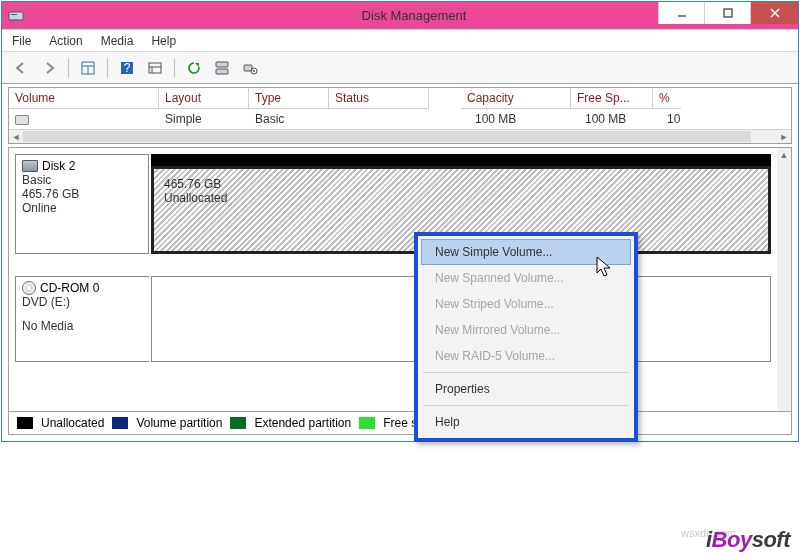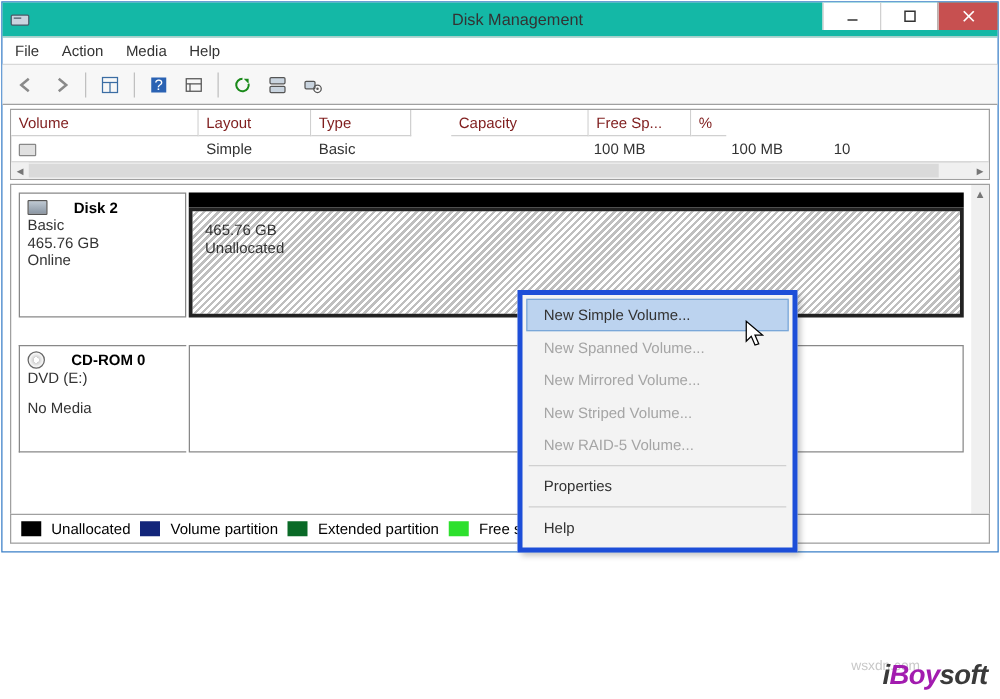--- a/index.html
+++ b/index.html
@@ -1,20 +1,20 @@
 <!DOCTYPE html>
 <html><head>
 <meta charset="utf-8">
 <style>
 * { box-sizing: border-box; margin: 0; padding: 0; font-family: "Segoe UI", Tahoma, sans-serif; font-size: 12px; }
 body { background: #fff; width: 800px; height: 559px; overflow: hidden; position: relative; }
 
 
 .window { border: 1px solid #3a7fc7; width: 798px; margin: 1px; background: #fff; position: relative; }
-.titlebar { height: 28px; background: #14b8a6; display: flex; align-items: center; border-bottom: 1px solid #d8d8d8; position: relative; }
+.titlebar { height: 28px; background: #ec4899; display: flex; align-items: center; border-bottom: 1px solid #d8d8d8; position: relative; }
 .titlebar .icon { width: 16px; height: 16px; margin: 0 6px; }
 .titlebar .title { flex: 1; text-align: center; color: #333; font-size: 13px; }
 .win-btns { position: absolute; right: 0; top: 0; display: flex; height: 22px; }
 .win-btn { width: 46px; height: 22px; display: flex; align-items: center; justify-content: center; border-left: 1px solid #d0d0d0; background: #fff; }
 .win-btn.close { background: #c75050; color: #fff; width: 48px; }
 .win-btn svg { width: 10px; height: 10px; }
 
 
 .menubar { height: 22px; display: flex; align-items: center; padding: 0 10px; gap: 18px; border-bottom: 1px solid #d8d8d8; }
 .menubar span { color: #333; }
@@ -49,21 +49,21 @@
 
 .layout-area { border: 1px solid #a0a0a0; margin: 3px 6px 6px 6px; position: relative; height: 288px; background:#fff; }
 .vscroll { position:absolute; right:0; top:0; bottom:0; width:14px; background:#f0f0f0; }
 .vscroll .arr { position:absolute; left:0; right:0; height:14px; display:flex; align-items:center; justify-content:center; color:#777; font-size:9px;}
 .vscroll .arr.t{top:0}.vscroll .arr.b{bottom:0}
 
 .disk-row { position:absolute; left:6px; right:20px; display:flex; background:#fff; }
 .disk-row.r0{ top:6px; height:100px; }
 .disk-row.r1{ top:128px; height:86px; }
 .disk-head { width: 134px; border:1px solid #888; background:#fff; padding:4px 6px; display:flex; flex-direction:column; }
-.disk-head .t { font-weight:700; display:flex; align-items:center; gap:21px; }
+.disk-head .t { font-weight:400; display:flex; align-items:center; gap:4px; }
 .disk-head .line { color:#333; }
 .disk-body { flex:1; position:relative; margin-left:2px; }
 .disk-body .bar { height:12px; width:100%; background:#000; }
 .partition { position:absolute; top:12px; left:0; right:0; bottom:0; border:1px solid #333;
   background: repeating-linear-gradient(45deg,#f5f5f5,#f5f5f5 4px,#d8d8d8 4px,#d8d8d8 8px);
   padding:8px 10px; color:#333; }
 .partition.selected { background: repeating-linear-gradient(135deg,#fff,#fff 2px,#bfbfbf 2px,#bfbfbf 4px); border:3px solid #222; }
 .cd-body { border:1px solid #888; flex:1; margin-left:2px; }
 .disk-icon { display:inline-block; width:16px; height:12px; background:linear-gradient(#bfc9d3,#8a96a3); border:1px solid #555; border-radius:1px; }
 .cd-icon { display:inline-block; width:14px; height:14px; border:1px solid #666; border-radius:50%; background:radial-gradient(circle,#fff 25%,#d0d0d0 26%,#f4f4f4 60%); }
@@ -183,20 +183,21 @@
           <circle cx="12" cy="11" r="1" fill="#555"></circle>
         </svg>
       </div>
   </div>
 
   <div class="list-wrap">
     <div class="list-header">
       <div class="col c-vol">Volume</div>
       <div class="col c-lay">Layout</div>
       <div class="col c-typ">Type</div>
+      <div class="col c-stat">Status</div>
       <div class="col c-cap">Capacity</div>
       <div class="col c-free">Free Sp...</div>
       <div class="col c-pct">%</div>
     </div>
     <div class="list-row">
       <div class="col c-vol"><span class="vol-icon"></span><span></span></div>
       <div class="col c-lay">Simple</div>
       <div class="col c-typ">Basic</div>
       <div class="col c-fs"></div>
       <div class="col c-cap">100 MB</div>
@@ -258,22 +259,22 @@
       <span>Extended partition</span>
     <span class="swatch s3"></span>
       <span>Free space</span>
   </div>
 
 </div>
 
 <div class="ctx">
   <div class="item hi">New Simple Volume...</div>
   <div class="item dis">New Spanned Volume...</div>
+  <div class="item dis">New Striped Volume...</div>
   <div class="item dis">New Mirrored Volume...</div>
-  <div class="item dis">New Striped Volume...</div>
   <div class="item dis">New RAID-5 Volume...</div>
   <div class="rule"></div>
   <div class="item">Properties</div>
   <div class="rule"></div>
   <div class="item">Help</div>
 </div>
 
 <svg class="cursor" width="18" height="24" viewBox="0 0 18 24">
   <path d="M1 1 L1 17 L5 13 L8 20 L11 19 L8 12 L14 12 Z" fill="#fff" stroke="#000" stroke-width="1"></path>
 </svg>

